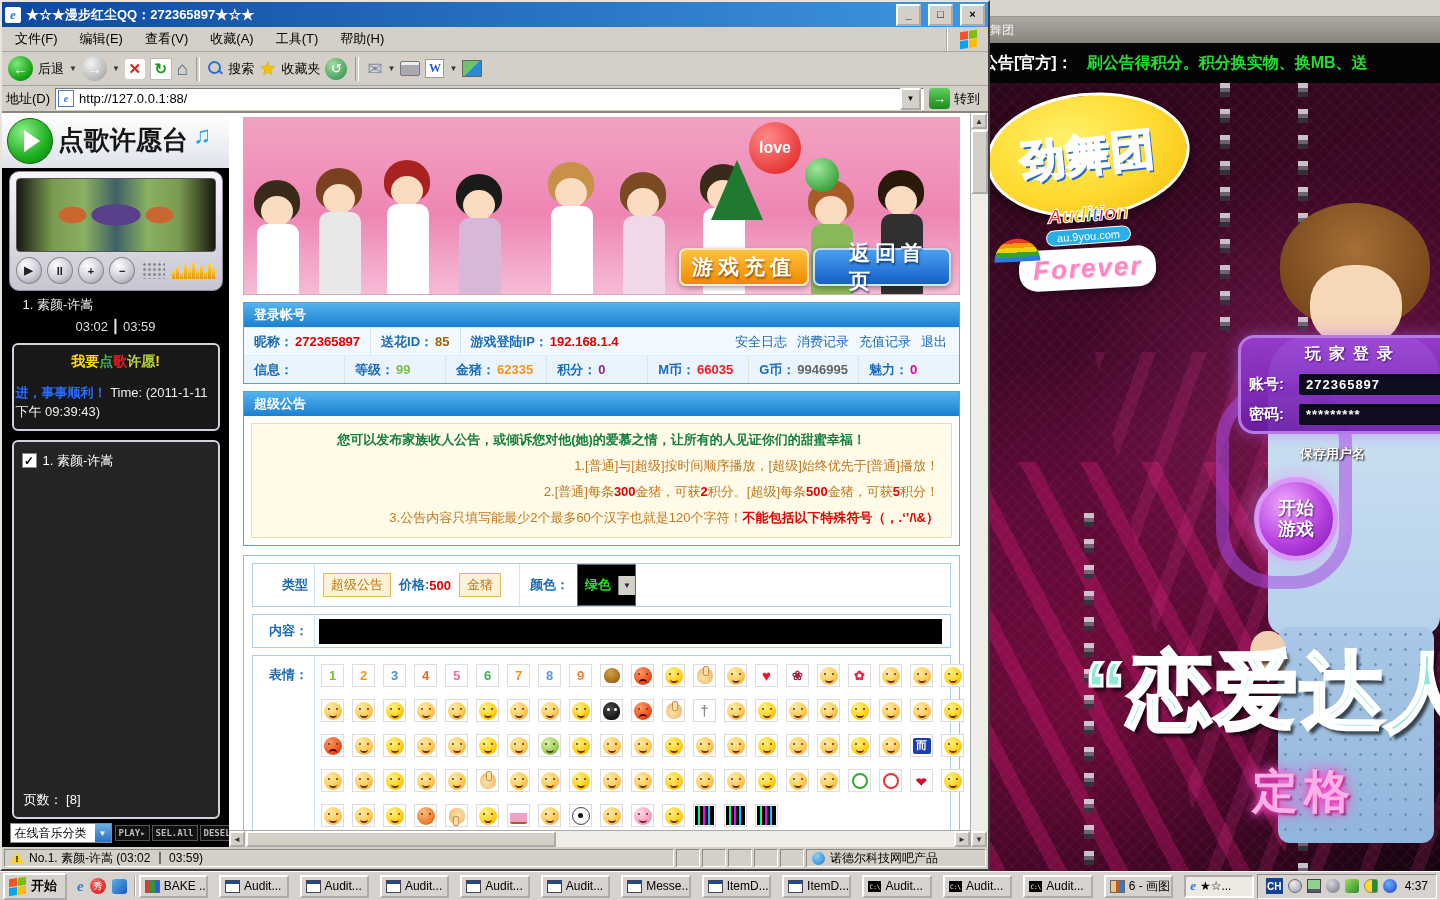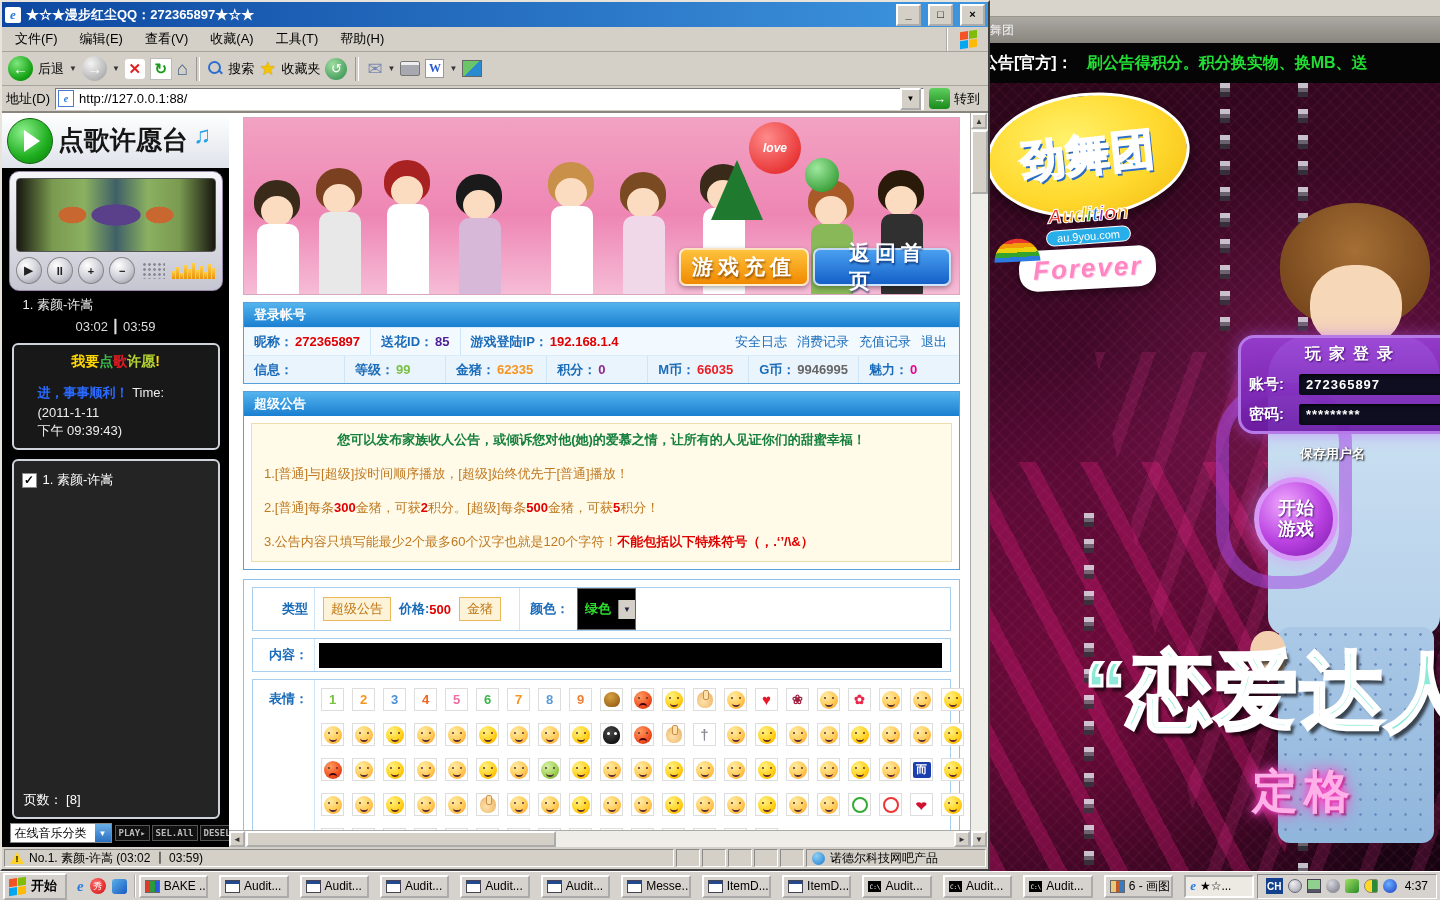--- a/index.html
+++ b/index.html
@@ -133,21 +133,21 @@
   .player-ctrl{display:flex;align-items:center;margin-top:5px;gap:5px;}
   .pbtn{width:25px;height:25px;border-radius:50%;border:1px solid #888;cursor:pointer;
     background:radial-gradient(circle at 35% 30%,#ffffff,#c8c8d2 60%,#8f8f98);
     display:flex;align-items:center;justify-content:center;font-size:11px;color:#222;font-weight:bold;}
   .dots{width:24px;height:17px;background:radial-gradient(circle,#8a8a92 1.1px,transparent 1.6px);background-size:5px 5px;margin-left:2px;}
   .eq{display:flex;align-items:flex-end;gap:1px;margin-left:2px;}
   .eq i{display:block;width:3px;background:linear-gradient(180deg,#ffd24a,#e8930a);}
   .now-playing{width:214px;flex-shrink:0;margin-top:5px;color:#eee;font-size:13px;}
   .np-title{padding-left:14px;}
   .np-time{text-align:center;color:#ddd;margin-top:5px;}
-  .wish-panel{width:208px;flex-shrink:0;margin-top:9px;background:#181818;border:2px solid #cfd4dc;border-radius:6px;padding:8px 24px;box-sizing:border-box;font-size:13px;color:#eee;}
+  .wish-panel{width:208px;flex-shrink:0;margin-top:9px;background:#181818;border:2px solid #cfd4dc;border-radius:6px;padding:8px 2px;box-sizing:border-box;font-size:13px;color:#eee;}
   .wish-line1{text-align:center;font-weight:bold;font-size:14px;}
   .wish-line2{margin-top:12px;line-height:1.5;}
   .wish-blue{color:#2a6aff;font-weight:bold;}
   .playlist{width:208px;flex:1;margin-top:9px;margin-bottom:2px;background:#242424;border:2px solid #cfd4dc;border-radius:6px;position:relative;padding:10px 8px;box-sizing:border-box;color:#fff;font-size:13px;min-height:0;}
   .pl-item{display:flex;align-items:center;gap:6px;}
   .pl-check{width:13px;height:13px;background:#fff;border:1px solid #888;color:#000;font-size:12px;font-weight:bold;display:flex;align-items:center;justify-content:center;line-height:1;cursor:pointer;}
   .pl-pages{position:absolute;bottom:8px;left:10px;}
   .sb-controls{width:212px;flex-shrink:0;display:flex;align-items:center;gap:3px;margin:2px 0 4px;}
   .sel{background:#fff;color:#000;font-size:12px;display:flex;align-items:center;border:1px solid #888;height:18px;cursor:pointer;}
   .sel-text{padding:0 8px 0 4px;white-space:nowrap;}
@@ -157,42 +157,42 @@
 
   
   .main-col{flex:1;display:flex;flex-direction:column;min-width:0;}
   .main-view{flex:1;position:relative;background:#fff;padding:4px 10px 0 14px;overflow:hidden;}
   .banner{height:176px;position:relative;overflow:hidden;border:1px solid #d8a8c0;
     background:linear-gradient(180deg,#f2a2c2 0%,#ee86b4 55%,#f6bcd6 100%);}
   .fig{position:absolute;bottom:-6px;}
   .fig-hair{position:absolute;left:4px;top:0;border-radius:50% 50% 42% 42%;}
   .fig-face{position:absolute;border-radius:50%;background:#fbdcc0;}
   .fig-body{position:absolute;border-radius:10px 10px 4px 4px;}
-  .bn-balloon{position:absolute;border-radius:50%;display:flex;align-items:center;justify-content:center;color:#fff;font-style:italic;font-size:12px;font-weight:bold;}
+  .bn-balloon{position:absolute;border-radius:50%;display:flex;align-items:center;justify-content:center;color:#fff;font-size:16px;font-weight:bold;}
   .bn-balloon.red{right:158px;top:4px;width:52px;height:52px;background:radial-gradient(circle at 35% 30%,#ff8a8a,#e01818);}
   .bn-balloon.grn{right:120px;top:40px;width:34px;height:34px;background:radial-gradient(circle at 35% 30%,#9fe89f,#1a8a1a);}
   .bn-tree{position:absolute;right:196px;top:42px;width:0;height:0;border-left:26px solid transparent;border-right:26px solid transparent;border-bottom:60px solid #1f7a2f;}
   .bn-btn{position:absolute;bottom:8px;height:38px;border-radius:7px;color:#fff;font-weight:bold;font-size:21px;letter-spacing:5px;
     display:flex;align-items:center;justify-content:center;border:2px solid rgba(255,255,255,.75);cursor:pointer;
     text-shadow:1px 2px 2px rgba(90,40,0,.6);box-shadow:0 2px 5px rgba(0,0,0,.35);box-sizing:border-box;}
   .bn-recharge{right:150px;width:130px;background:linear-gradient(180deg,#ffc23e,#f08a00);}
   .bn-home{right:8px;width:138px;background:linear-gradient(180deg,#4aa0f0,#1560c8);text-shadow:1px 2px 2px rgba(0,30,90,.7);padding-left:34px;}
 
   .box{border:1px solid #5aa0d8;margin-top:7px;}
   .box-header{height:24px;background:linear-gradient(180deg,#54b4ee,#1a7fd0);color:#fff;font-size:13px;font-weight:bold;display:flex;align-items:center;padding-left:10px;}
   .acc-row{display:flex;align-items:center;height:27px;font-size:13px;background:#f2f9ff;border-top:1px solid #d8ecfa;}
   .acc-row.alt{background:#e9f4fd;}
   .acc-cell{display:flex;align-items:center;gap:2px;padding:0 10px;height:100%;border-left:1px solid #cfe6f8;box-sizing:border-box;white-space:nowrap;}
   .acc-cell:first-child{border-left:none;}
   .acc-label{color:#1a6bb8;font-weight:bold;}
   .acc-links{margin-left:auto;display:flex;gap:10px;padding:0 12px;}
   .acc-link{color:#1a6bb8;cursor:pointer;}
   .ann-body{background:#fffbe8;border:1px solid #f0ddae;margin:7px;padding:7px 12px 10px;font-size:13px;}
   .ann-title{color:#15803d;font-weight:bold;text-align:center;font-size:13px;}
-  .rule{color:#c07820;margin-top:16px;}
+  .rule{color:#c07820;margin-top:8px;text-align:right;}
   .rule .red{color:#e00000;font-weight:bold;}
 
   .form-outer{border:1px solid #8cc0e8;margin-top:9px;padding:7px 8px;}
   .form-row{border:1px solid #aacfee;display:flex;align-items:center;min-height:32px;font-size:13px;margin-top:7px;}
   .form-row:first-child{margin-top:0;}
   .f-label{width:62px;flex-shrink:0;color:#1a6bb8;font-weight:bold;text-align:right;padding-right:6px;box-sizing:border-box;align-self:stretch;display:flex;align-items:center;justify-content:flex-end;border-right:1px solid #cfe6f8;}
   .f-label.top{align-items:flex-start;padding-top:10px;}
   .chip{background:#fdf3d8;border:1px solid #e8b85a;color:#c07818;padding:2px 7px;margin:0 8px;cursor:pointer;}
   .price-val{color:#e00000;font-weight:bold;}
   .color-sel{background:#000;display:flex;align-items:center;border:1px solid #666;margin-left:8px;cursor:pointer;}
@@ -530,21 +530,21 @@
 
           <div class="box">
             <div class="box-header">登录帐号</div>
             <div class="acc-row" id="acc-row1">
                 <span class="acc-cell">
                   <span class="acc-label">昵称：</span>
                   <span style="font-weight: bold; color: rgb(224, 0, 0);">272365897</span>
                 </span>
                 <span class="acc-cell">
                   <span class="acc-label">送花ID：</span>
-                  <span style="font-weight: bold; color: #4c1d95;">85</span>
+                  <span style="font-weight: bold; color: #a16207;">85</span>
                 </span>
                 <span class="acc-cell">
                   <span class="acc-label">游戏登陆IP：</span>
                   <span style="font-weight: bold; color: rgb(224, 0, 0);">192.168.1.4</span>
                 </span>
                 <span class="acc-links">
                   <span class="acc-link">安全日志</span>
                   <span class="acc-link">消费记录</span>
                   <span class="acc-link">充值记录</span>
                   <span class="acc-link">退出</span>

